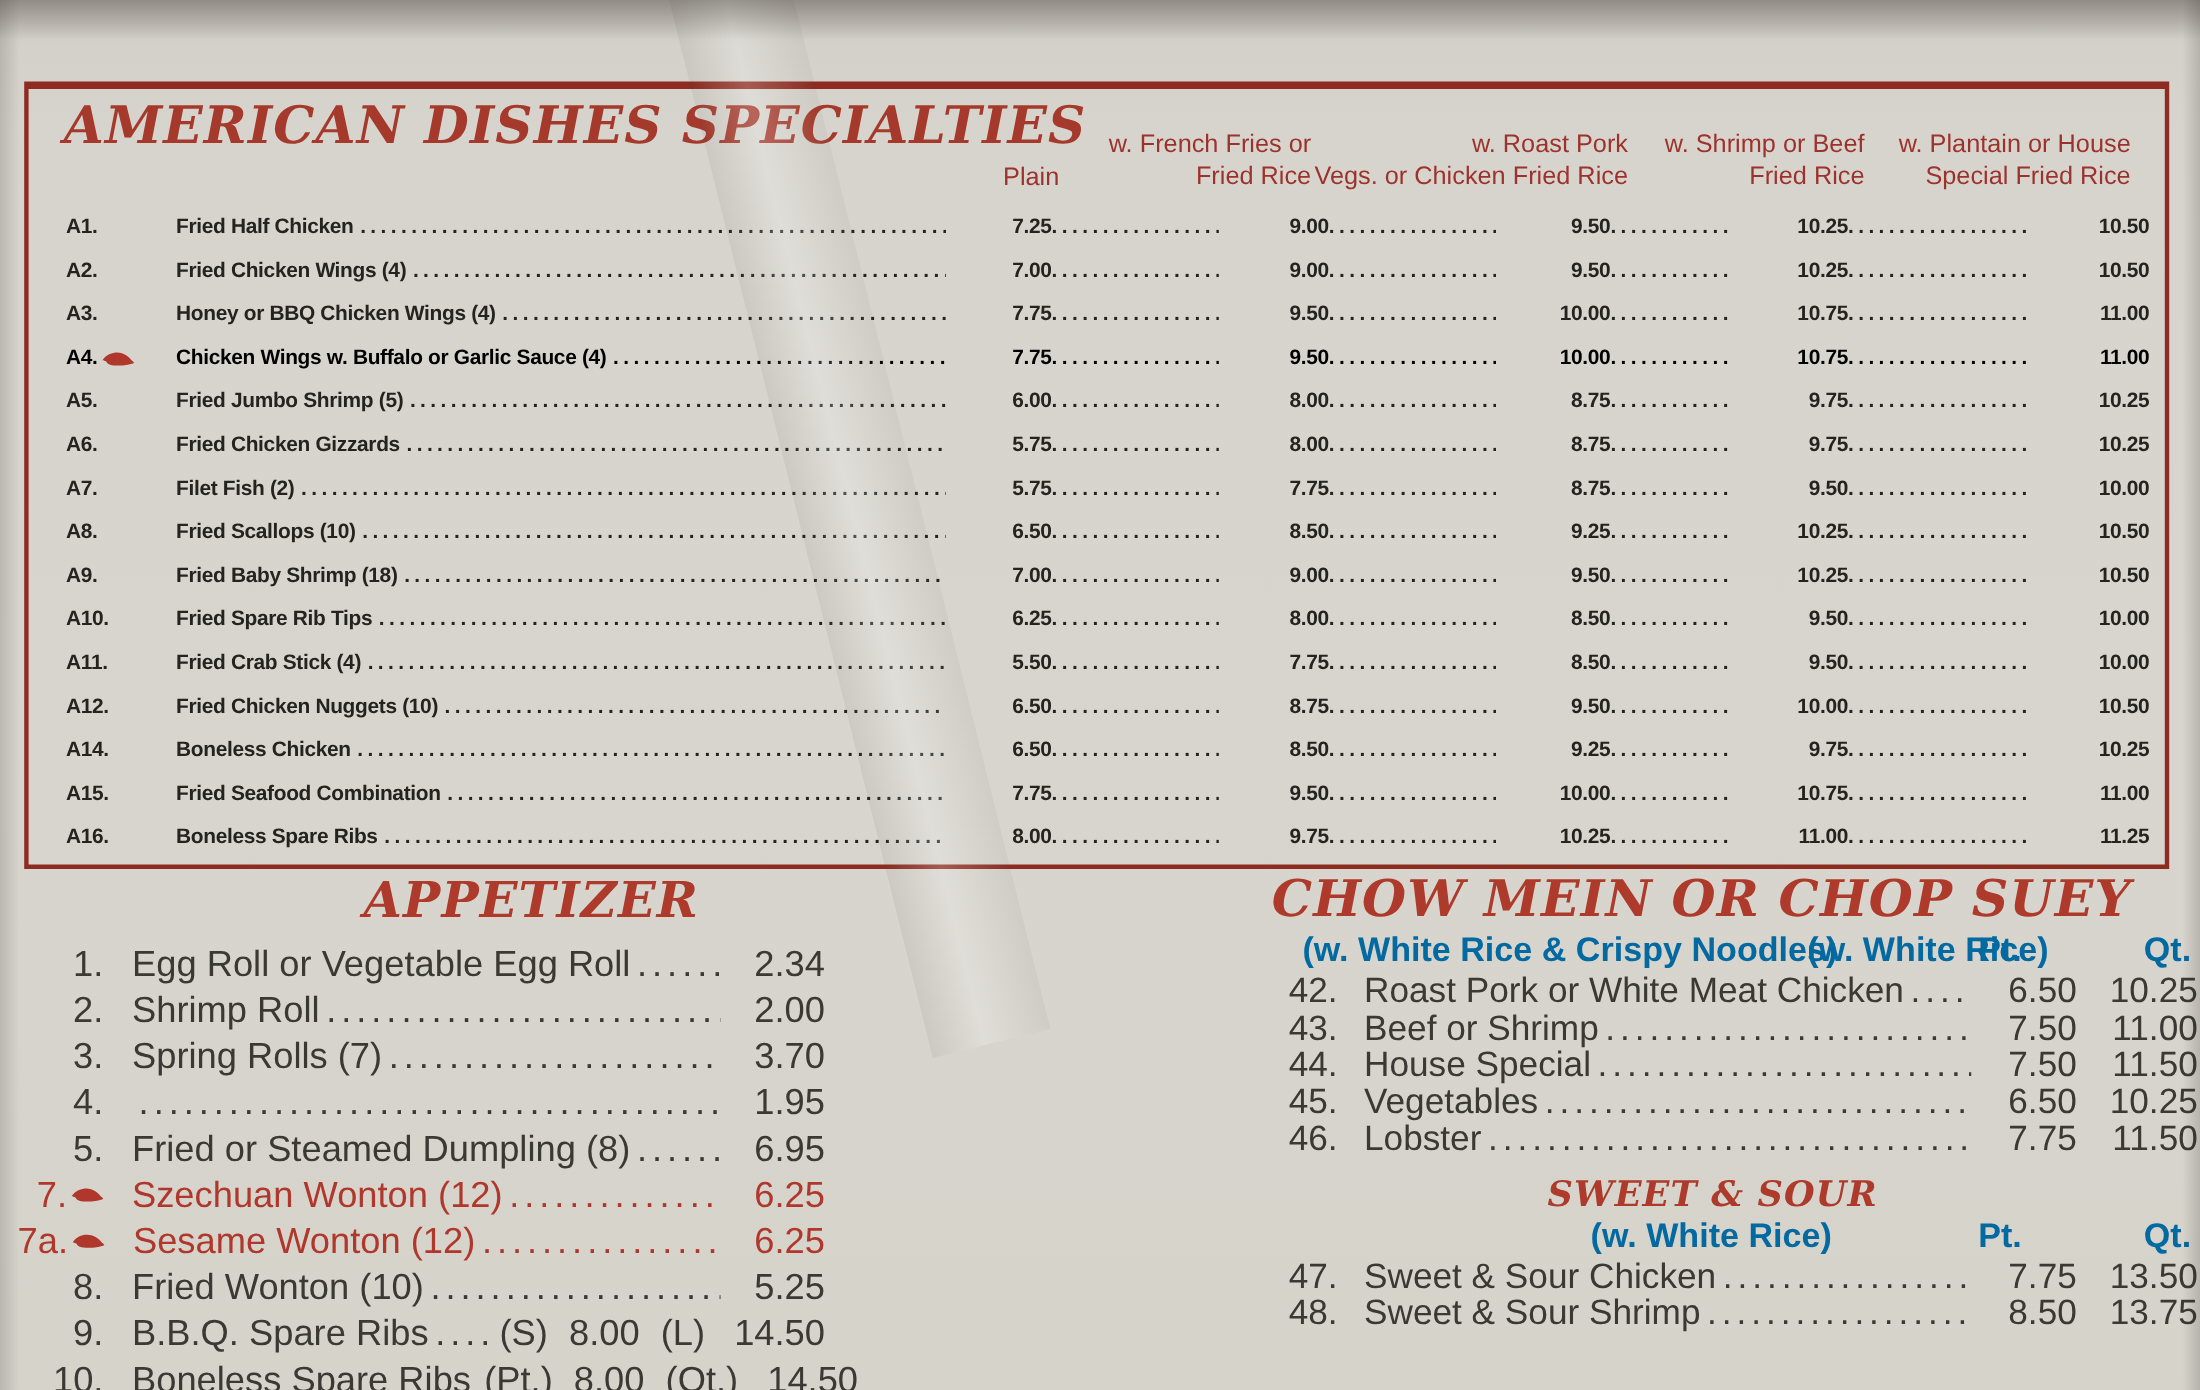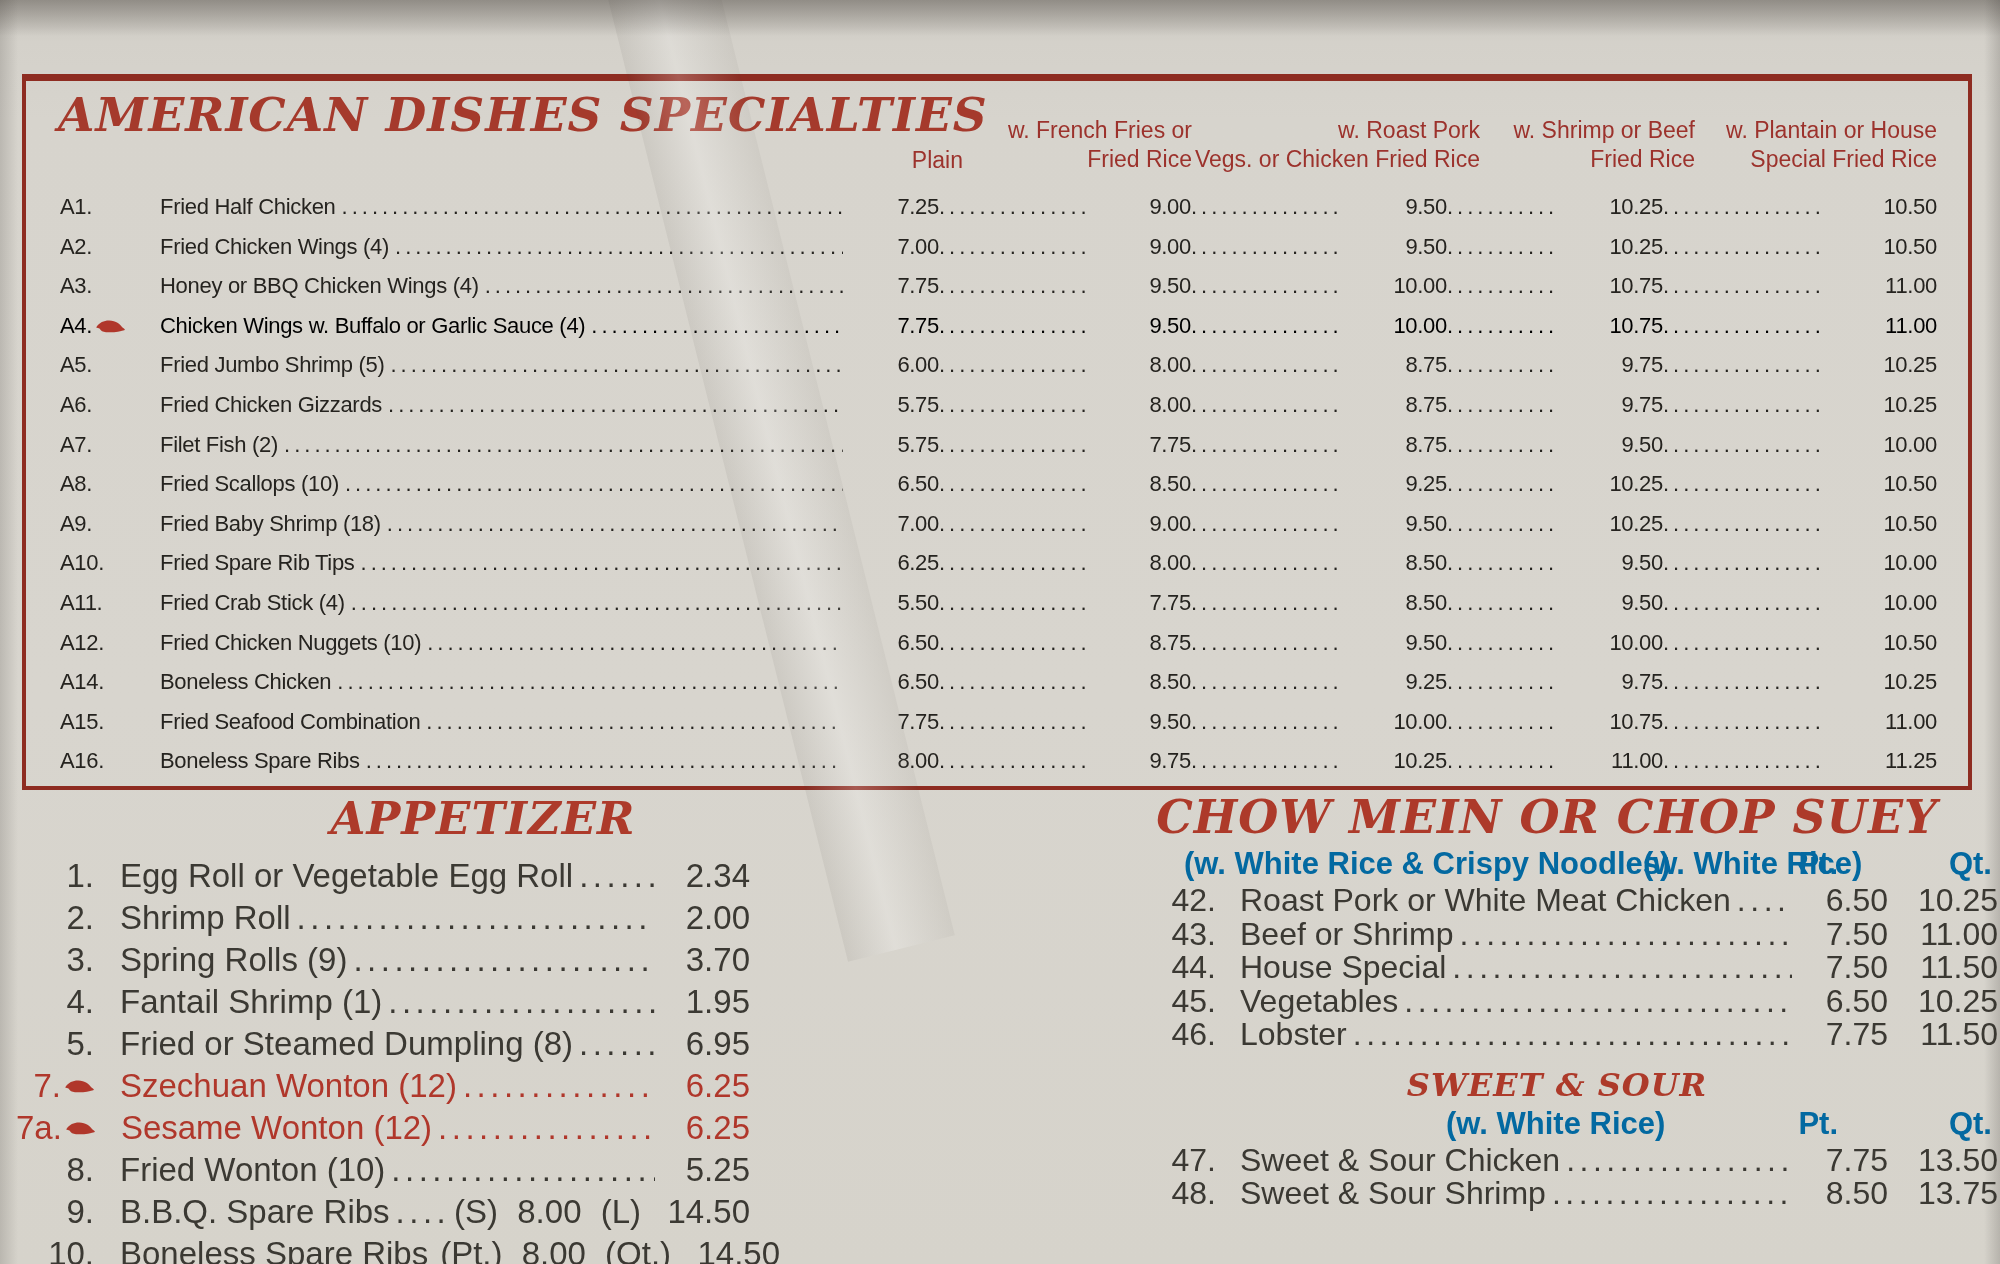--- a/index.html
+++ b/index.html
@@ -19,22 +19,22 @@
     border:4px solid #8e2c21;border-top-width:7px;}
   .ad-title{position:absolute;left:32px;top:6px;font-family:"DejaVu Serif",serif;font-style:italic;font-weight:bold;
     font-size:47px;color:#a53a2c;letter-spacing:1px;white-space:nowrap;}
   .hcell{position:absolute;top:35px;text-align:right;font-weight:normal;font-size:23px;line-height:29px;color:#9c322c;white-space:nowrap;}
   .hc1{right:1005px;top:65px;}
   .hc2{right:776px;}
   .hc3{right:488px;}
   .hc4{right:273px;}
   .hc5{right:31px;}
   .ad-rows{position:absolute;left:0;right:0;top:106px;}
-  .ad-row{display:flex;align-items:baseline;height:39.6px;line-height:39.6px;padding:0 31px 0 34px;
-    font-weight:normal;font-size:22px;letter-spacing:-0.3px;color:#25231f;white-space:nowrap;}
+  .ad-row{display:flex;align-items:baseline;height:39.6px;line-height:39.6px;padding:0 14px 0 34px;
+    font-weight:bold;font-size:19px;letter-spacing:-0.3px;color:#25231f;white-space:nowrap;}
   .ad-row.red{color:#000000;}
   .ad-num{flex:0 0 100px;display:flex;align-items:center;}
   .ad-name{flex:0 0 auto;}
   .dots{overflow:hidden;white-space:nowrap;}
   .dots::after{content:"..........................................................................................................................................";letter-spacing:4px;}
   .lead{flex:1 1 0;margin-left:6px;}
   .price{text-align:right;}
   .p1{flex:0 0 96px;} .g2{flex:0 0 152px;} .p2{flex:0 0 100px;} .g3{flex:0 0 152px;}
   .p3{flex:0 0 104px;} .g4{flex:0 0 112px;} .p4{flex:0 0 104px;} .g5{flex:0 0 162px;} .p5{flex:0 0 112px;}
   .chili{width:30px;height:16px;margin-left:3px;flex:0 0 auto;color:#b0372b;}
@@ -321,27 +321,26 @@
         <span class="app-price">2.34</span>
       </div>
       <div class="app-row">
         <span class="app-num">2.</span>
         <span class="ad-name">Shrimp Roll</span>
         <span class="dots lead"></span>
         <span class="app-price">2.00</span>
       </div>
       <div class="app-row">
         <span class="app-num">3.</span>
-        <span class="ad-name">Spring Rolls (9)</span>
+        <span class="ad-name">Spring Rolls (7)</span>
         <span class="dots lead"></span>
         <span class="app-price">3.70</span>
       </div>
       <div class="app-row">
         <span class="app-num">4.</span>
-        <span class="ad-name">Fantail Shrimp (1)</span>
         <span class="dots lead"></span>
         <span class="app-price">1.95</span>
       </div>
       <div class="app-row">
         <span class="app-num">5.</span>
         <span class="ad-name">Fried or Steamed Dumpling (8)</span>
         <span class="dots lead"></span>
         <span class="app-price">6.95</span>
       </div>
       <div class="app-row red">

